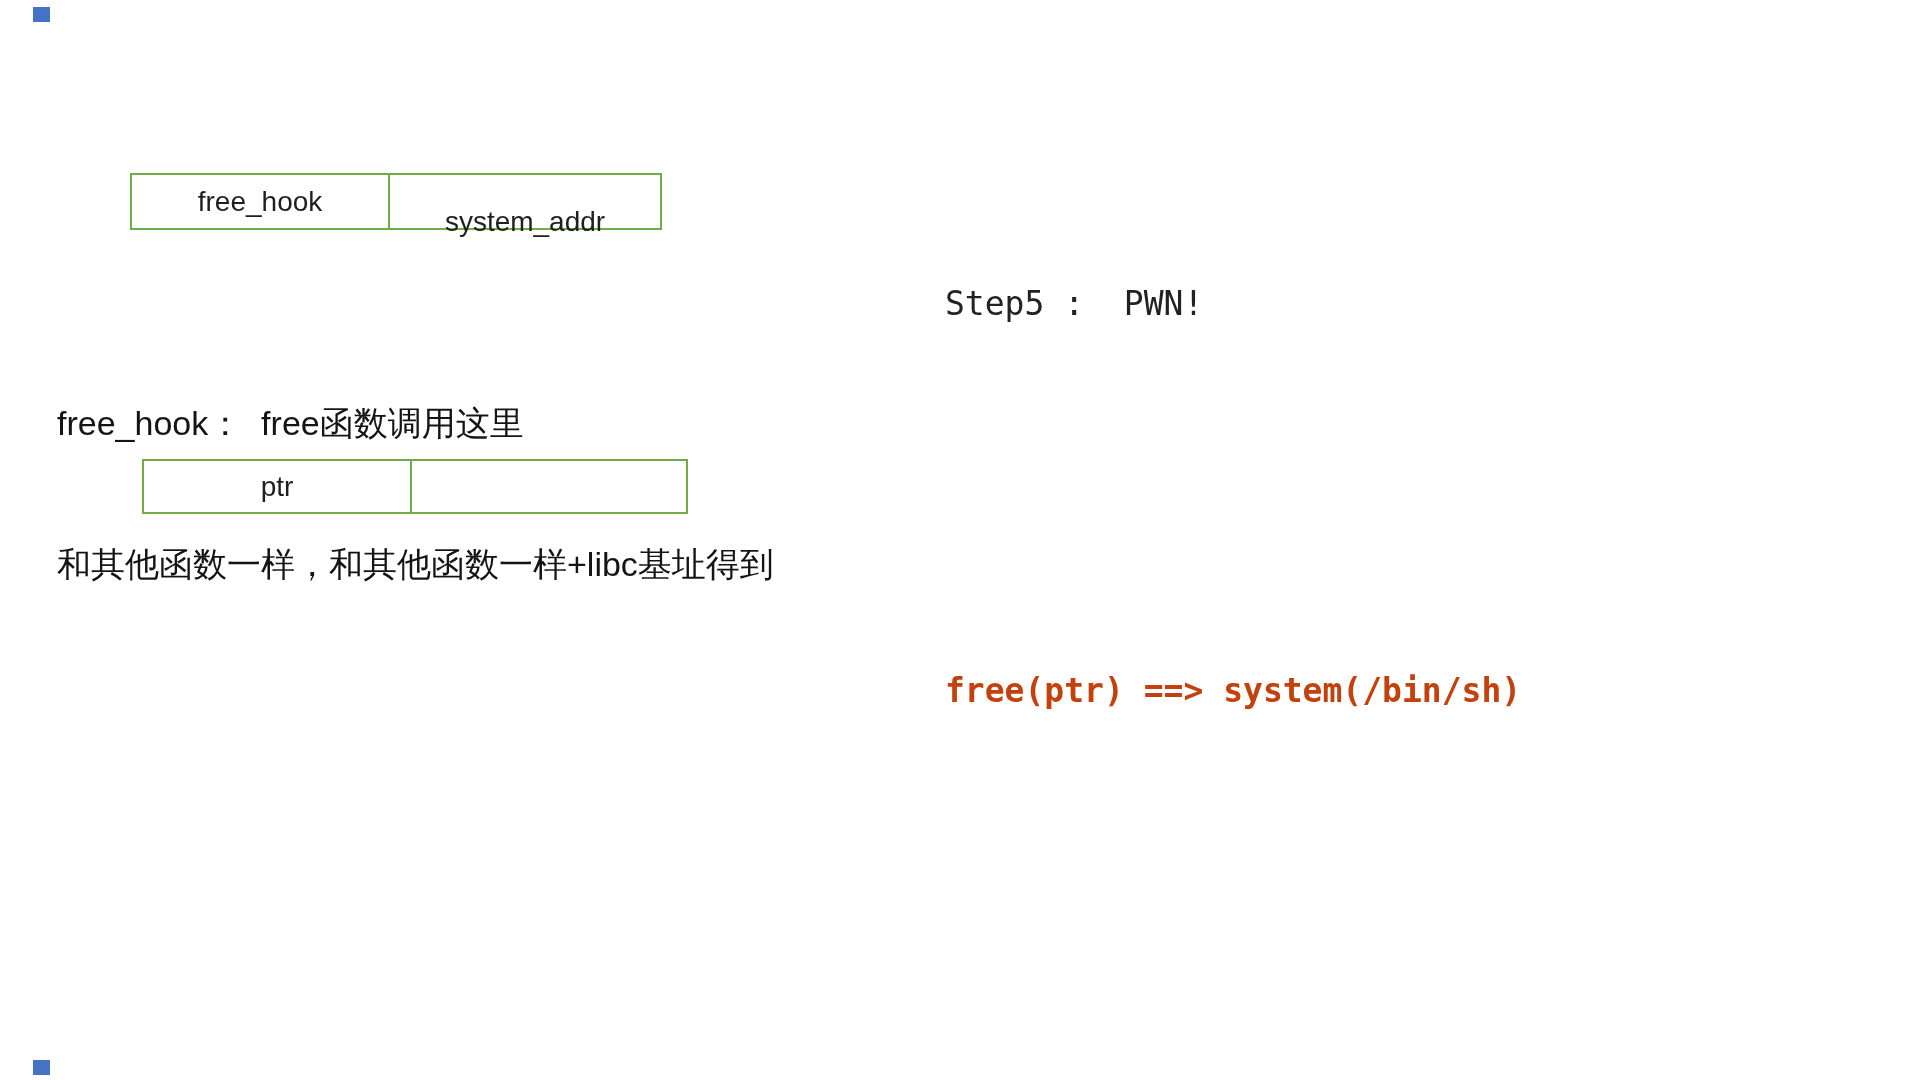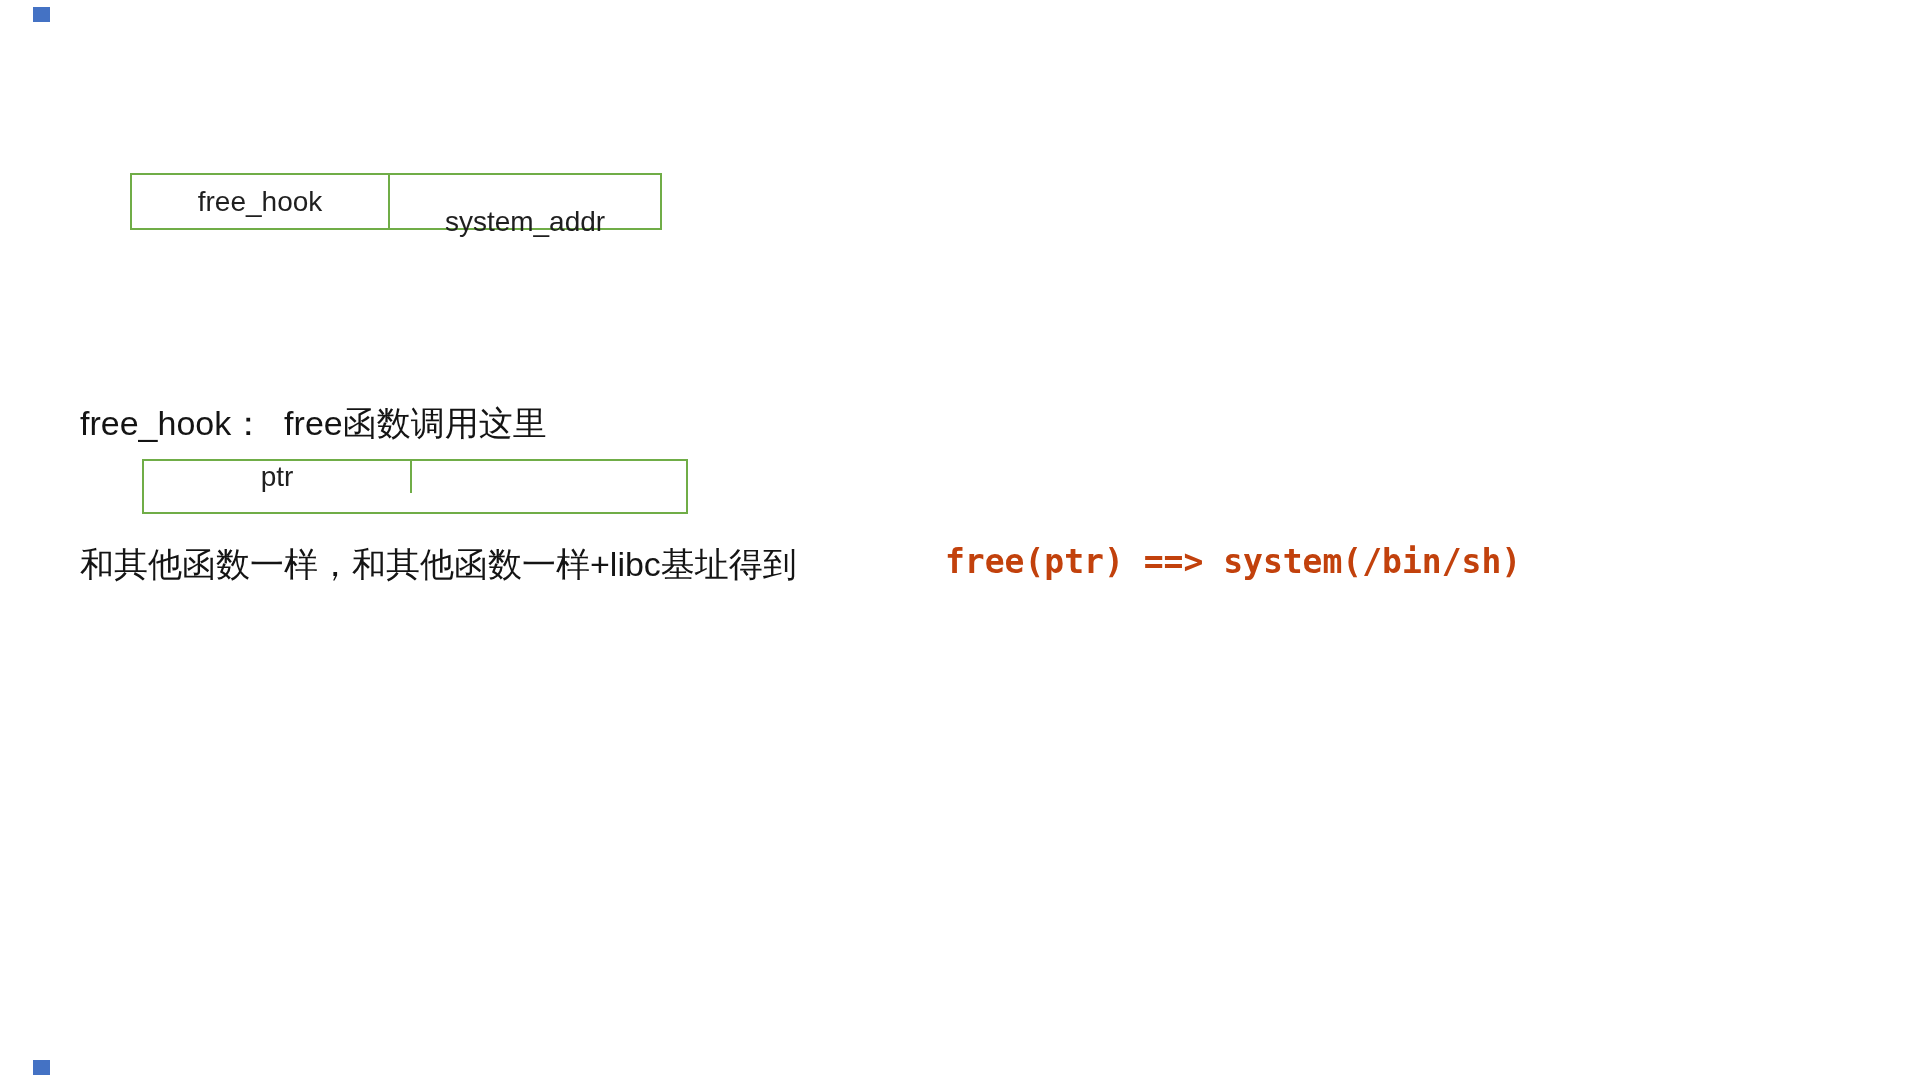--- a/index.html
+++ b/index.html
@@ -55,21 +55,21 @@
     top: 459px;
     width: 546px;
     height: 55px;
   }
   #table-ptr .cell-a { width: 268px; }
   #table-ptr .cell-b { width: 278px; }
 
   
   .note {
     position: absolute;
-    left: 80px;
+    left: 57px;
     top: 306px;
     font-size: 34px;
     line-height: 47px;
     color: #141414;
     white-space: pre;
   }
 
   
   .code-block {
     position: absolute;
@@ -95,23 +95,24 @@
   <div id="table-free-hook" class="mem-table" style="border: 2px solid rgb(112, 173, 71);">
     <div class="cell cell-a" style="border-right: 2px solid rgb(112, 173, 71);">free_hook</div>
     <div class="cell cell-b">system_addr</div>
   </div>
 
   <div class="note">
     <div>free_hook：  free函数调用这里</div>
     <div>和其他函数一样，和其他函数一样+libc基址得到</div>
   </div>
 
-  <div id="table-ptr" class="mem-table" style="border: 2px solid rgb(112, 173, 71); flex-direction: column;">
+  <div id="table-ptr" class="mem-table" style="border: 2px solid rgb(112, 173, 71);">
     <div class="cell cell-a" style="border-right: 2px solid rgb(112, 173, 71);">ptr</div>
   </div>
 
   <div class="code-block">
+    <div class="code-line">Step5 :  PWN!</div>
     <div class="code-line"></div>
     <div class="code-line"></div>
     <div class="code-line highlight" style="color: #c2410c;">free(ptr) ==&gt; system(/bin/sh)</div>
   </div>
 
 </div>
 
 </body></html>

